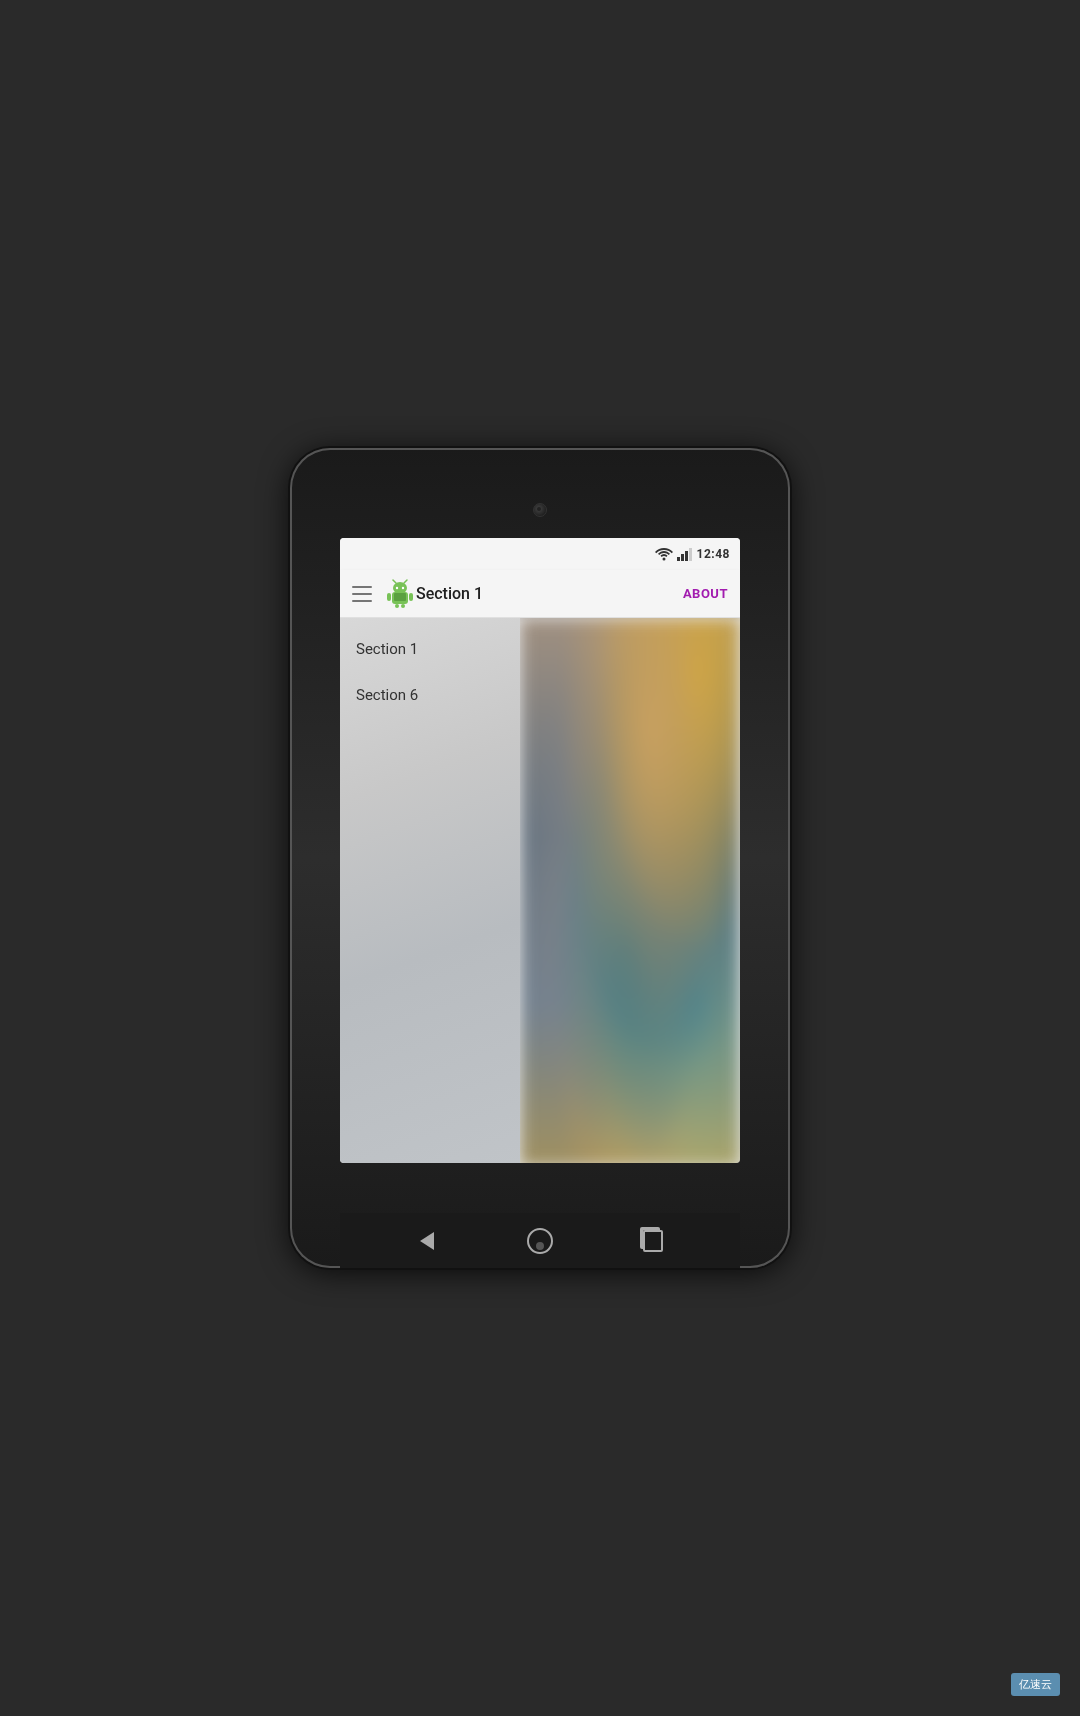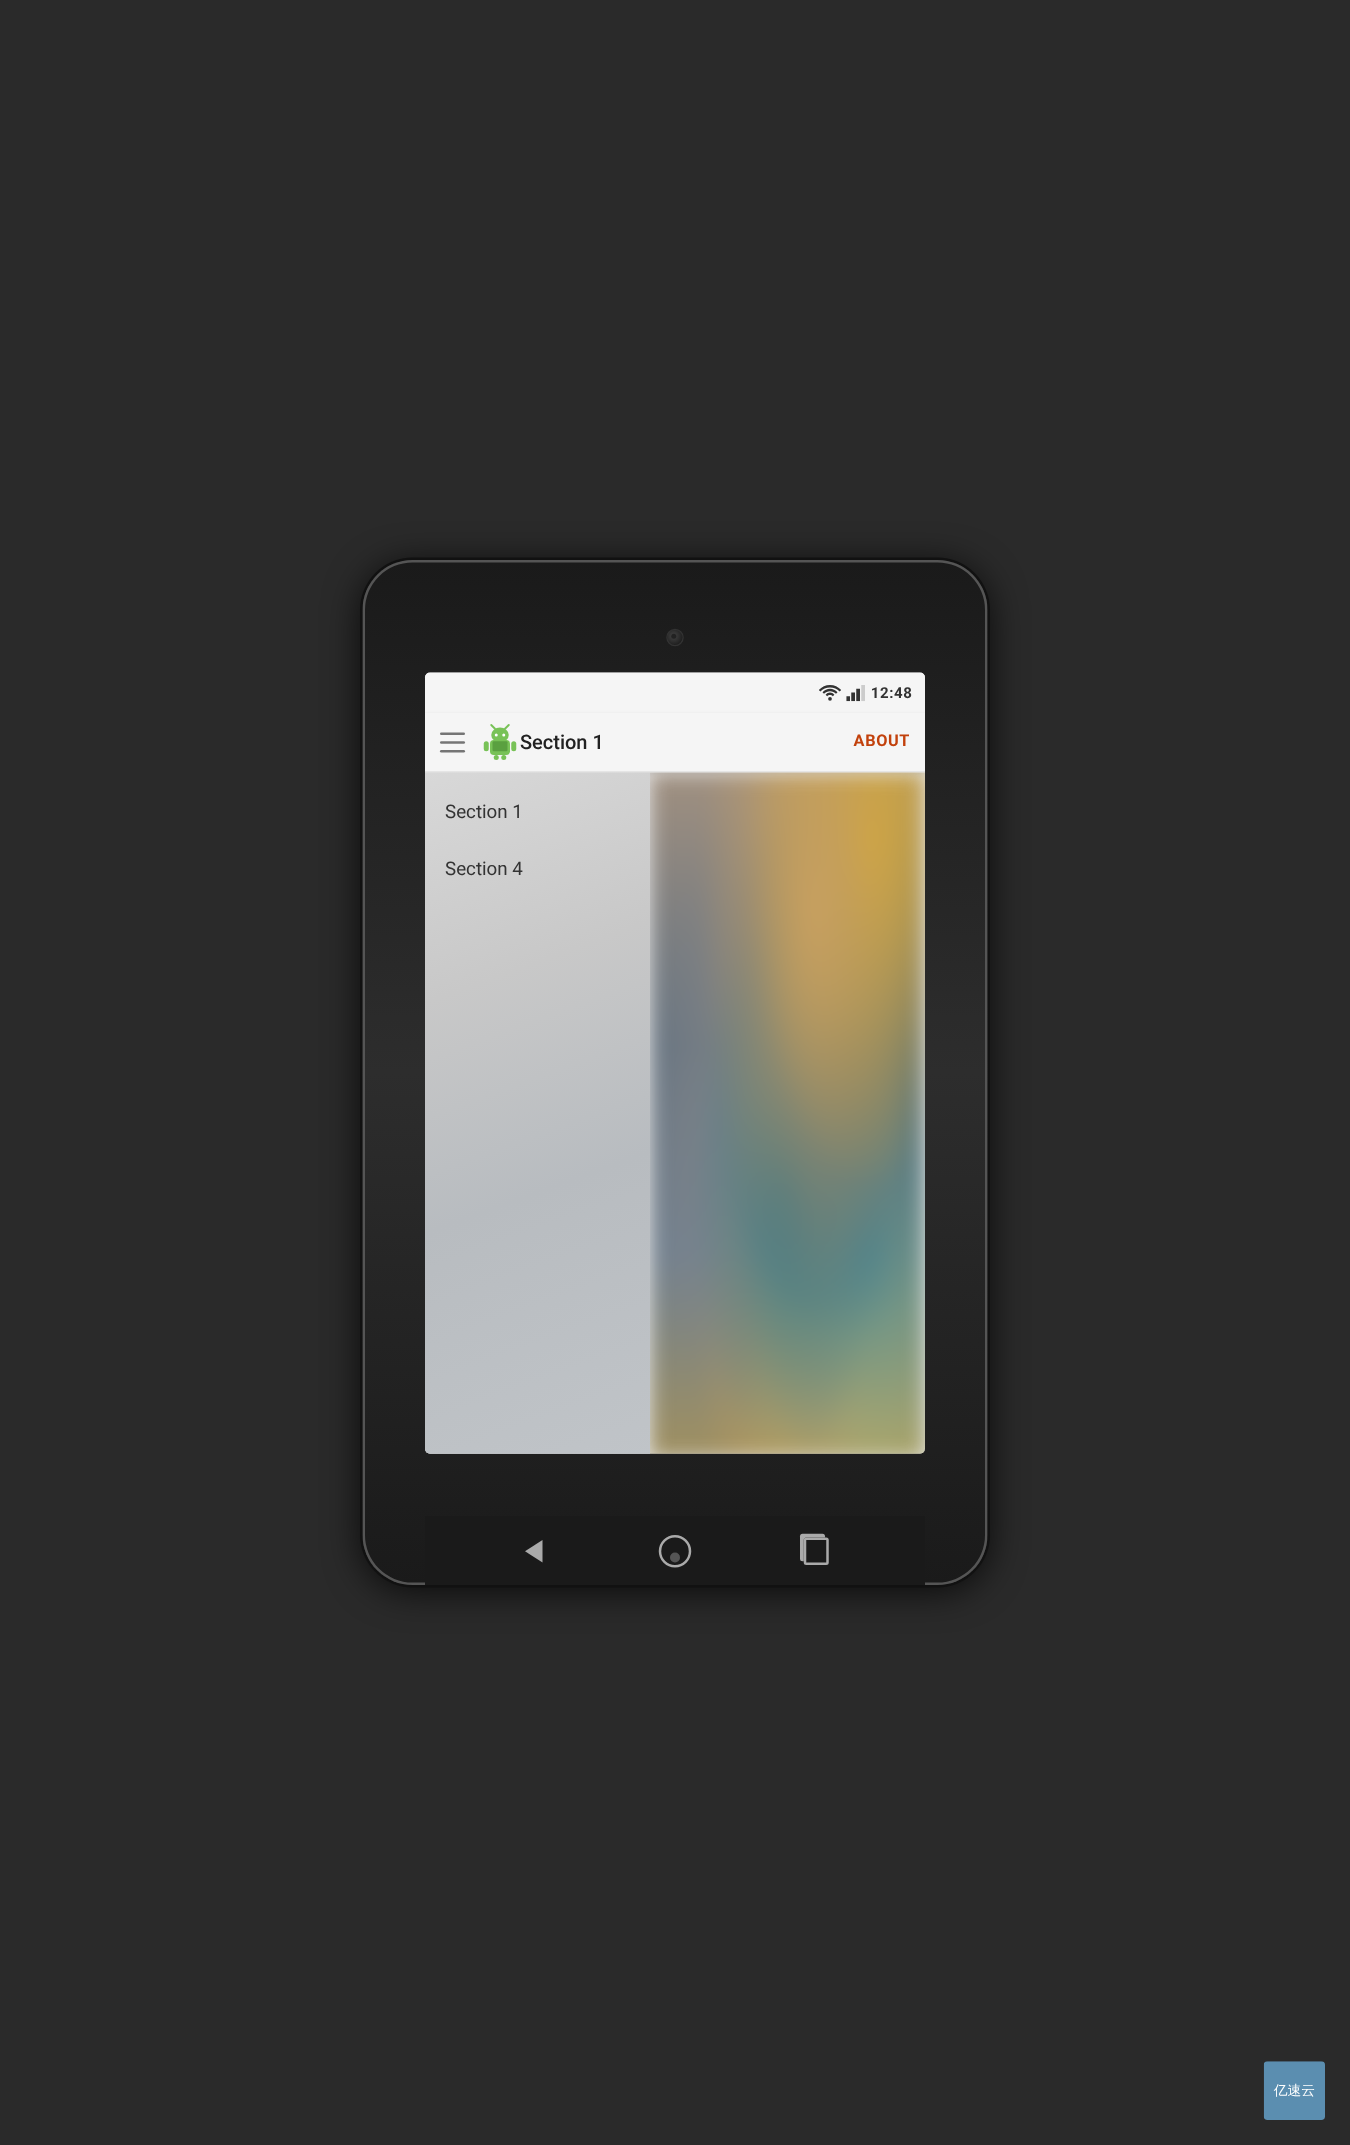--- a/index.html
+++ b/index.html
@@ -130,21 +130,21 @@
     .toolbar-title {
       flex: 1;
       font-size: 16px;
       font-weight: 500;
       color: #212121;
     }
 
     .toolbar-about {
       font-size: 13px;
       font-weight: bold;
-      color: #c2410c;
+      color: #a21caf;
       letter-spacing: 0.5px;
       cursor: pointer;
     }
 
     
     .content-area {
       display: flex;
       height: calc(100% - 76px);
     }
 
@@ -254,21 +254,21 @@
     }
 
     
     .watermark {
       position: fixed;
       bottom: 20px;
       right: 20px;
       background: rgba(100, 160, 200, 0.85);
       color: white;
       font-size: 11px;
-      padding: 16px 8px;
+      padding: 4px 8px;
       border-radius: 3px;
     }
   </style>
 </head>
 <body>
 
 <div class="device-wrapper">
   <div class="device-body">
 
     <div class="camera"></div>
@@ -328,21 +328,21 @@
         <span class="toolbar-about">ABOUT</span>
       </div>
 
       <div class="content-area">
 
         <div class="nav-drawer">
           <div class="nav-item">
             <span>Section 1</span>
           </div>
           <div class="nav-item">
-            <span>Section 4</span>
+            <span>Section 6</span>
           </div>
         </div>
 
         <div class="content-pane">
           <div class="blurred-bg"></div>
         </div>
 
       </div>
     </div>
 

